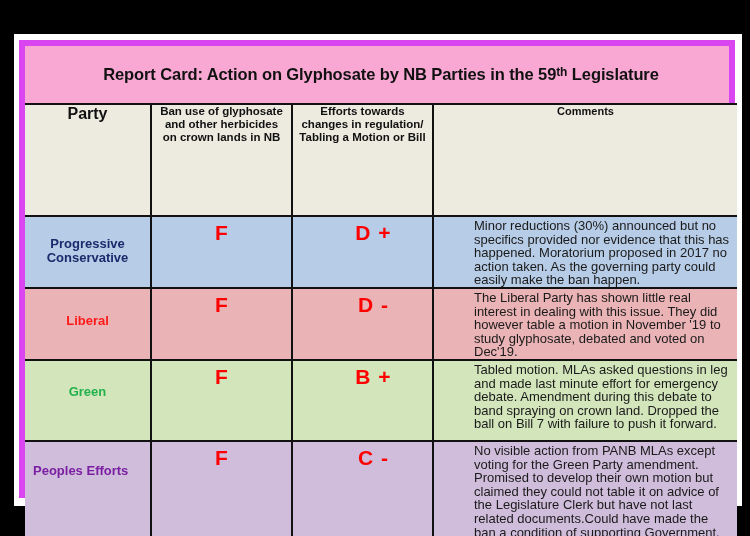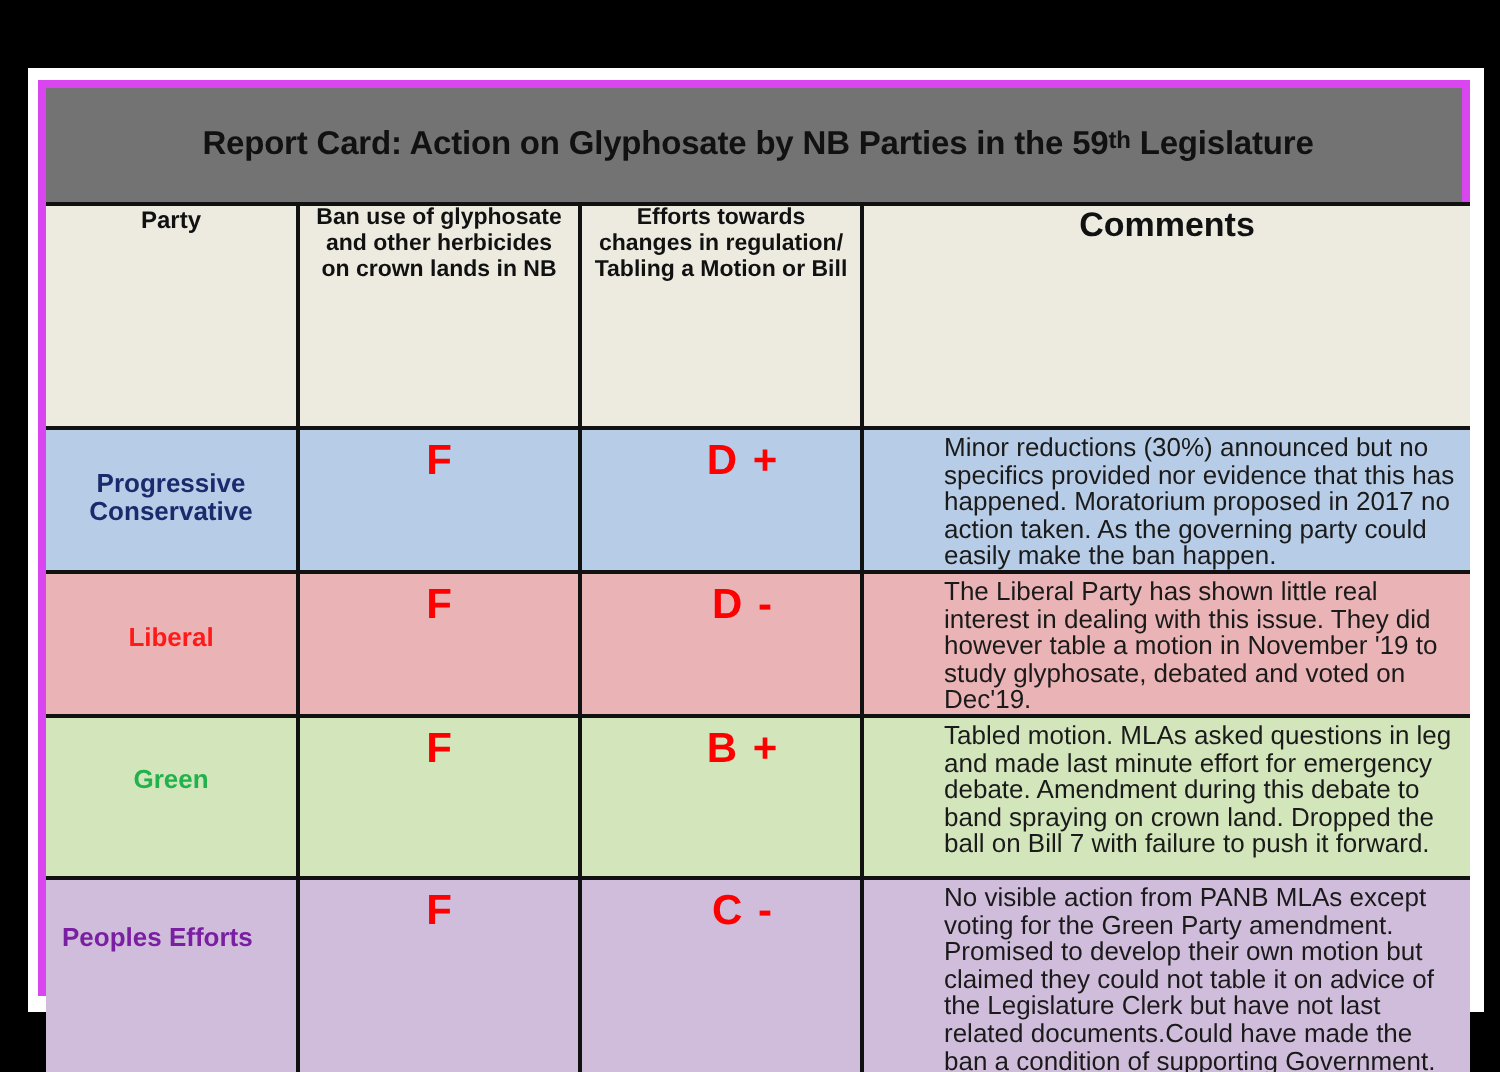--- a/index.html
+++ b/index.html
@@ -6,21 +6,21 @@
   body {
     width:750px; height:536px; background:#000; position:relative; overflow:hidden;
     font-family:"Liberation Sans", sans-serif;
   }
   .panel {
     position:absolute; left:14px; top:34px; width:728px; height:472px;
     background:#fff;
   }
   .frame {
     position:absolute; left:19px; top:40px; width:716px; height:458px;
-    border:4px solid #d946ef; box-sizing:border-box; background:#737373;
+    border:6px solid #d946ef; box-sizing:border-box; background:#f9a8d4;
   }
   .title {
     position:absolute; left:0; top:0; width:712px; height:59px;
     display:flex; align-items:center; justify-content:center;
     font-weight:bold; font-size:16.5px; color:#111;
     border-bottom:2px solid #111; box-sizing:border-box;
     letter-spacing:-0.1px;
   }
   .title sup { font-size:12px; position:relative; top:-3px; }
   table.grid {
@@ -29,23 +29,23 @@
   }
   table.grid td, table.grid th {
     border:2px solid #111; padding:0; vertical-align:top;
   }
   table.grid tr:first-child th { border-top:none; }
   table.grid tr > *:first-child { border-left:none; }
   table.grid tr > *:last-child { border-right:none; }
   table.grid tr:last-child td { border-bottom:none; }
   col.c1 { width:126px; } col.c2 { width:141px; } col.c3 { width:141px; } col.c4 { width:304px; }
   .hdr th { background:#edebe0; height:84px; vertical-align:middle; font-weight:bold; color:#111; }
-  .hdr .party-h { font-size:12px; padding-bottom:26px; }
+  .hdr .party-h { font-size:16px; padding-bottom:26px; }
   .hdr .sub-h { font-size:11.5px; line-height:13px; padding:0 6px 16px;margin-top:28px; }
-  .hdr .com-h { font-size:17px; padding-bottom:20px; }
+  .hdr .com-h { font-size:11px; padding-bottom:20px; }
   .row-pc td { background:#b7cce6; height:64px; }
   .row-lib td { background:#eab3b5; height:65px; }
   .row-green td { background:#d3e5bb; height:79px; }
   .row-pa td { background:#d0bddb; height:96px; }
   .party-name { font-weight:bold; font-size:13px; text-align:center; line-height:14px; }
   .grade { font-weight:bold; font-size:21px; color:#f00; text-align:center; padding-top:4px; }
   .grade.g2 { padding-left:22px; letter-spacing:1px; }
   .comment {
     font-family:"Liberation Sans", sans-serif; font-size:13px; line-height:13.6px;
     color:#1a1a1a; padding:2px 4px 0 40px;

